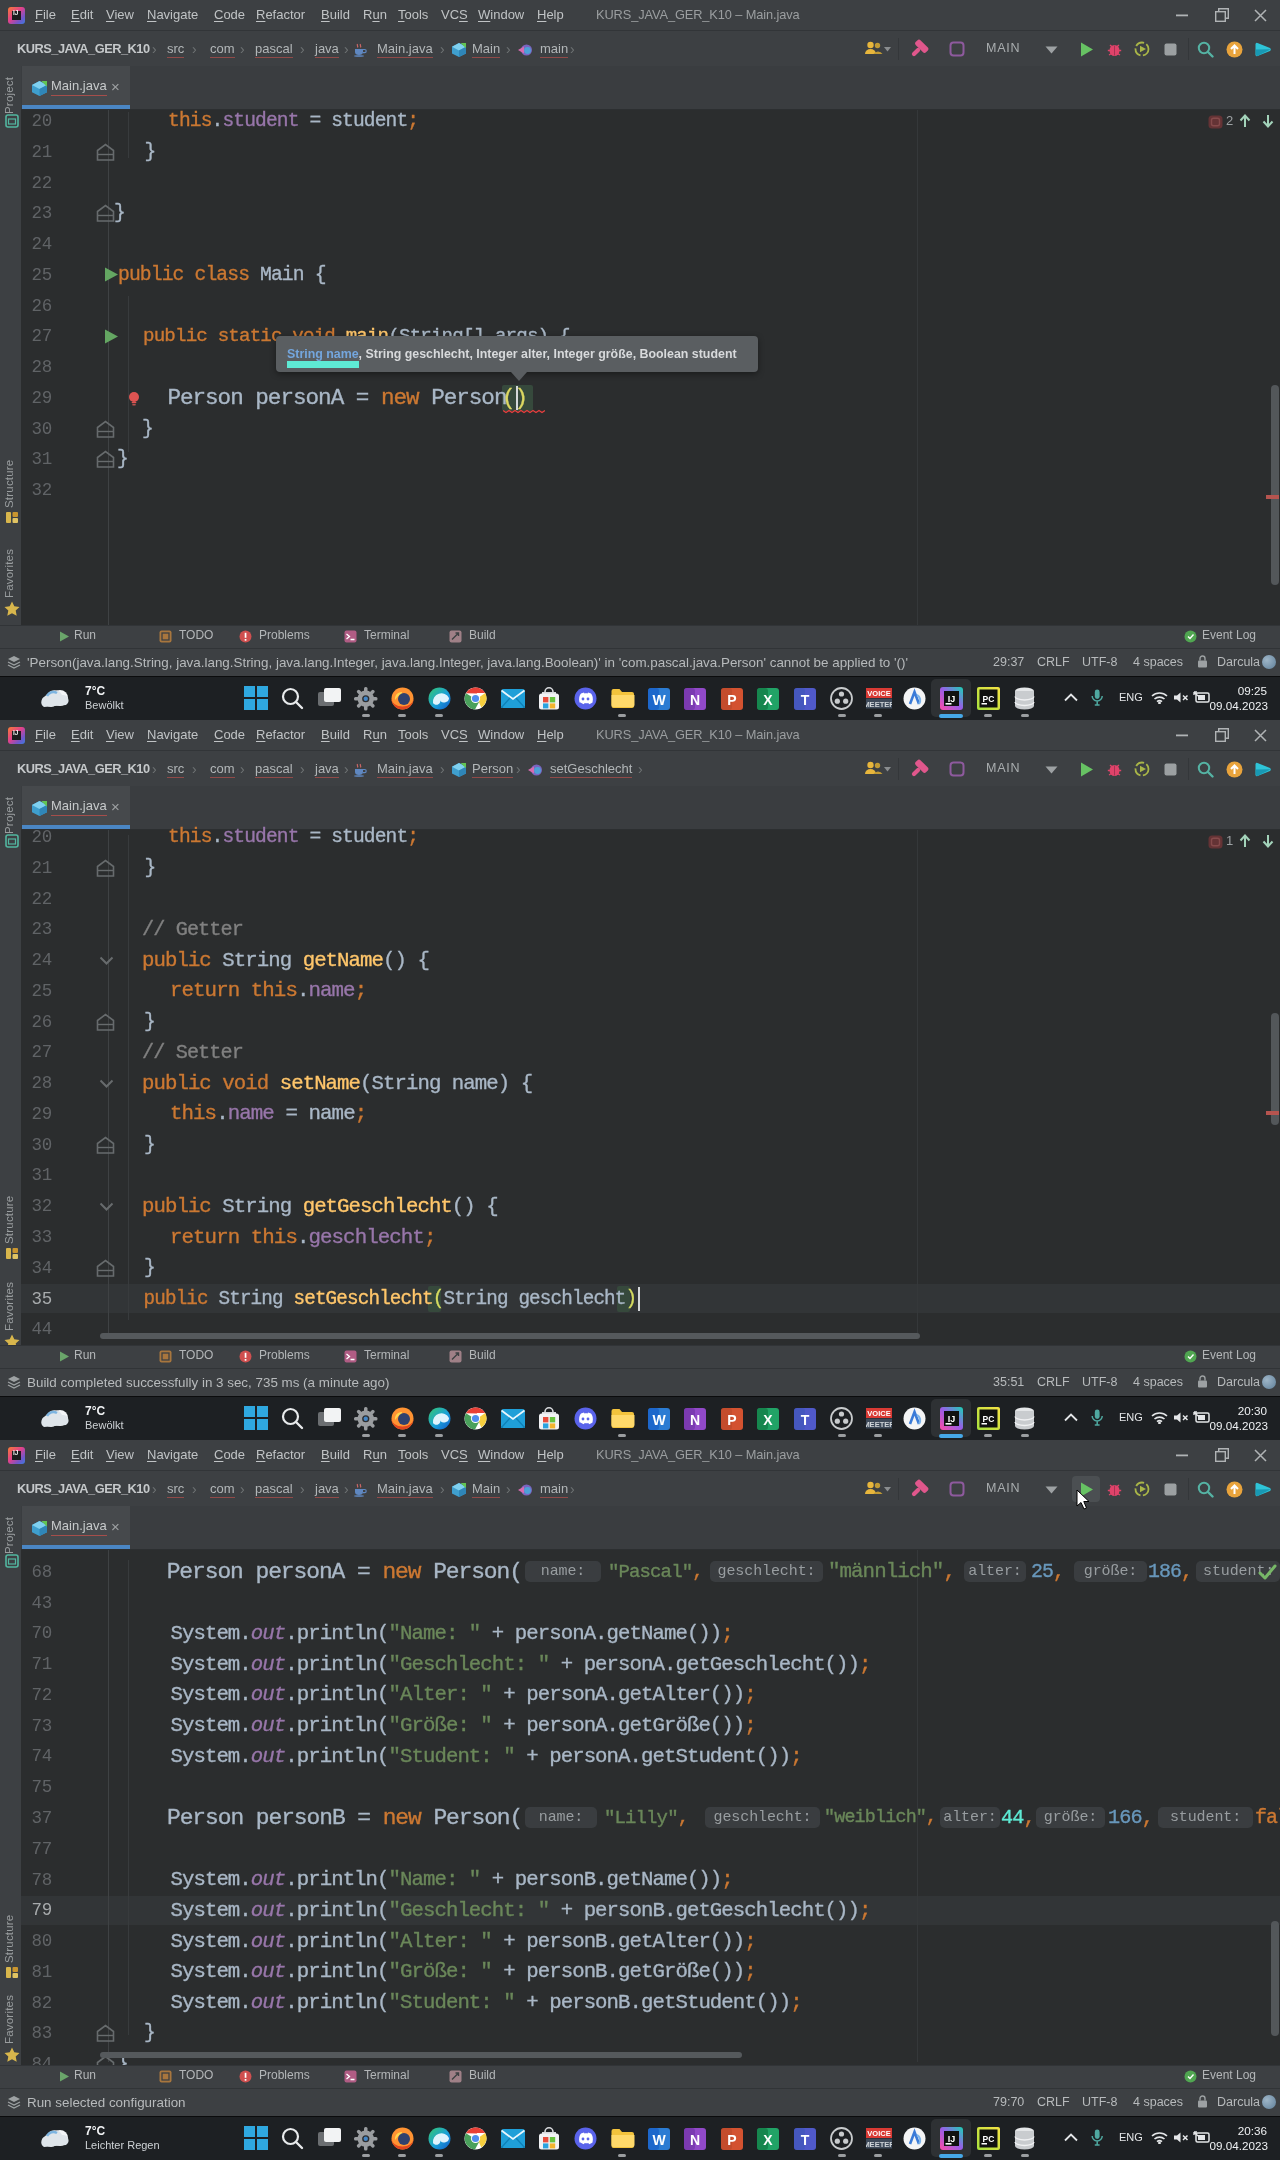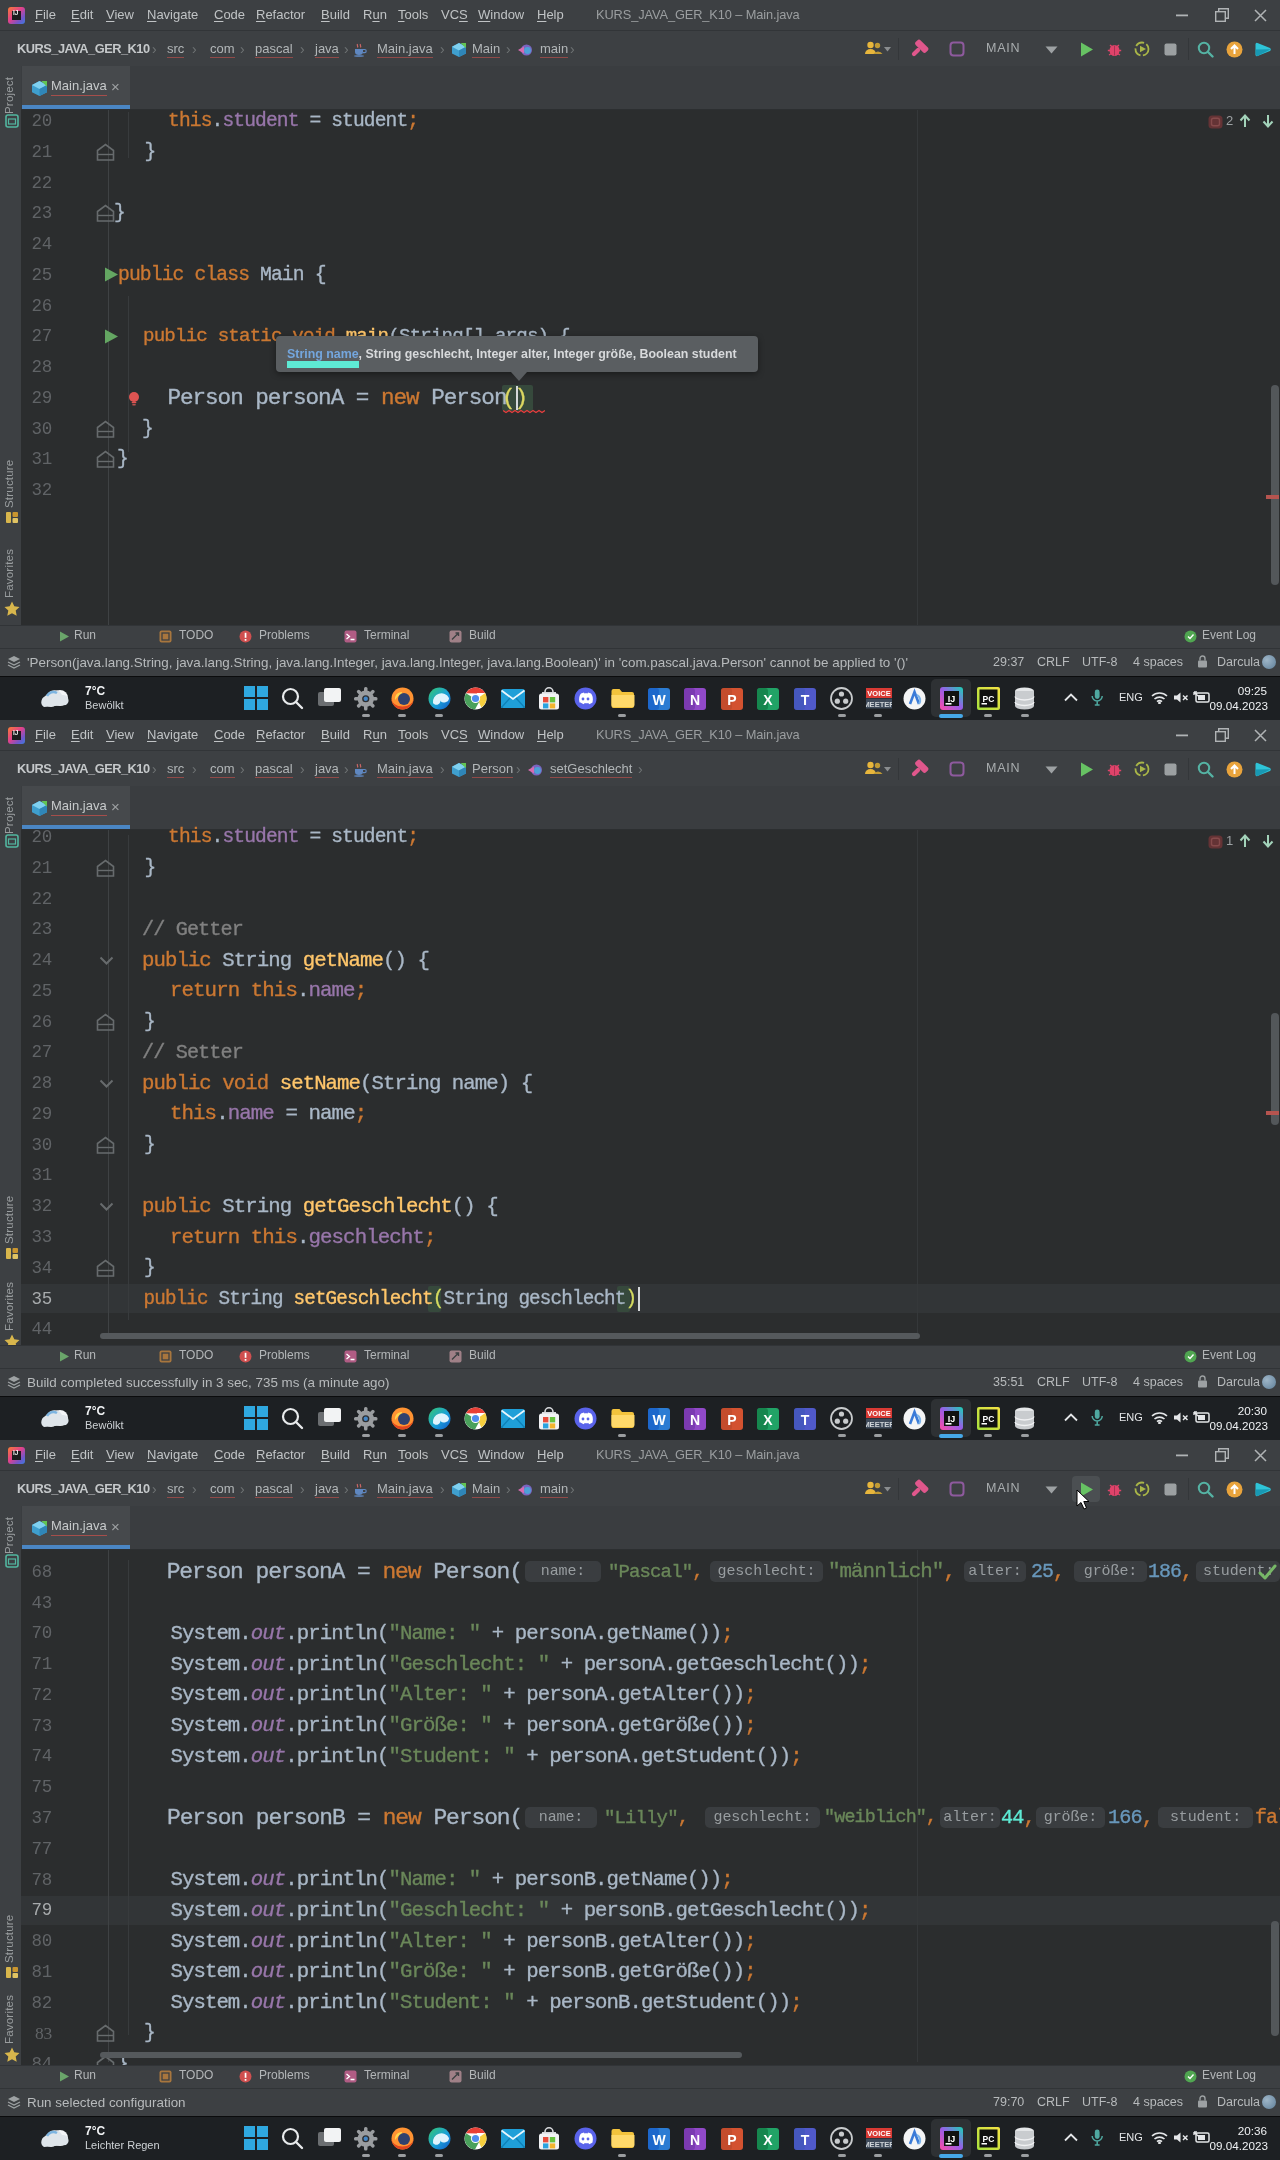--- a/index.html
+++ b/index.html
@@ -1045,21 +1045,21 @@
 <div class="num" style="left:0px;top:1710.65px;color:#606366;">73</div>
 <div class="num" style="left:0px;top:1741.42px;color:#606366;">74</div>
 <div class="num" style="left:0px;top:1772.19px;color:#606366;">75</div>
 <div class="num" style="left:0px;top:1802.96px;color:#606366;">37</div>
 <div class="num" style="left:0px;top:1833.73px;color:#606366;">77</div>
 <div class="num" style="left:0px;top:1864.5px;color:#606366;">78</div>
 <div class="num" style="left:0px;top:1895.27px;color:#a7aaac;">79</div>
 <div class="num" style="left:0px;top:1926.04px;color:#606366;">80</div>
 <div class="num" style="left:0px;top:1956.81px;color:#606366;">81</div>
 <div class="num" style="left:0px;top:1987.58px;color:#606366;">82</div>
-<div class="num" style="left:0px;top:2018.35px;color:#606366;font-family:Liberation Serif, serif;">83</div>
+<div class="num" style="left:0px;top:2018.35px;color:#606366;">83</div>
 <div class="num" style="left:0px;top:2049.12px;color:#606366;">84</div>
 <div class="abs" style="left:0;top:1506px;width:21px;height:559px;background:#3d4043;"></div>
 <div class="vt" style="left:3px;top:1506px;height:48px;">Project</div>
 <svg style="position:absolute;left:5px;top:1554px;" width="14" height="14" viewBox="0 0 14 14">
     <rect x="1" y="1" width="12" height="12" rx="2" fill="none" stroke="#52b6a0" stroke-width="1.6"></rect>
     <rect x="3.5" y="5" width="7" height="5" fill="none" stroke="#52b6a0" stroke-width="1.2"></rect>
   </svg>
 <div class="vt" style="left:3px;top:1903px;height:60px;">Structure</div>
 <svg style="position:absolute;left:5px;top:1966px;" width="14" height="13" viewBox="0 0 14 13">
     <rect x="1" y="1" width="5" height="11" rx="1" fill="#d8b64c"></rect>

